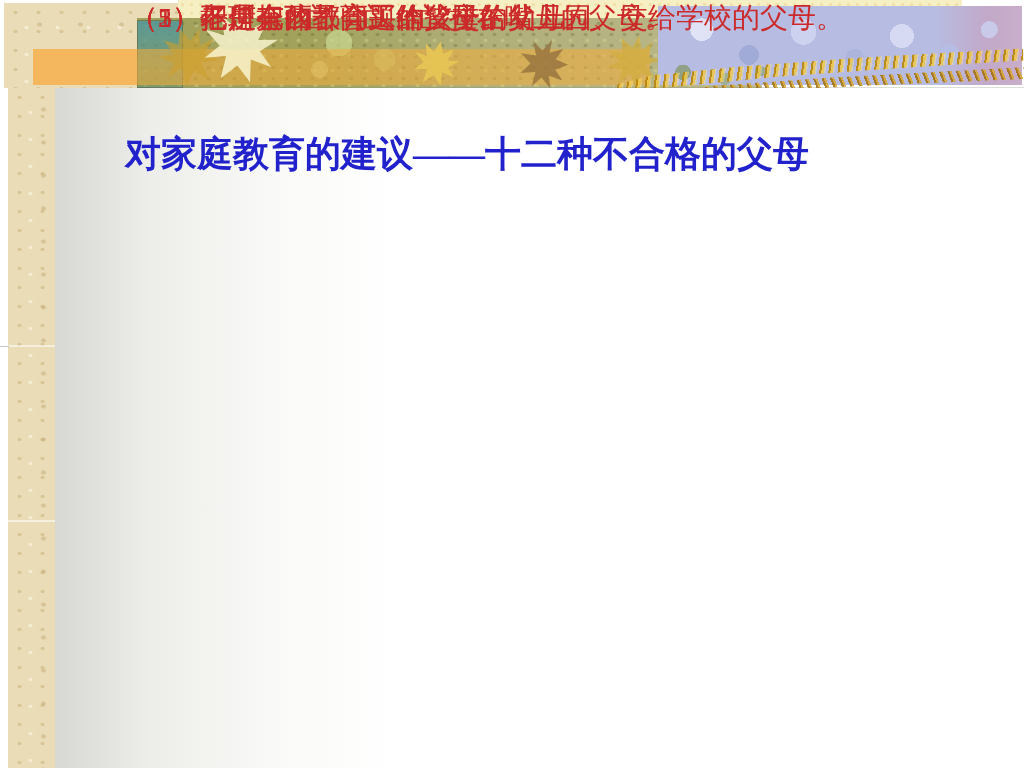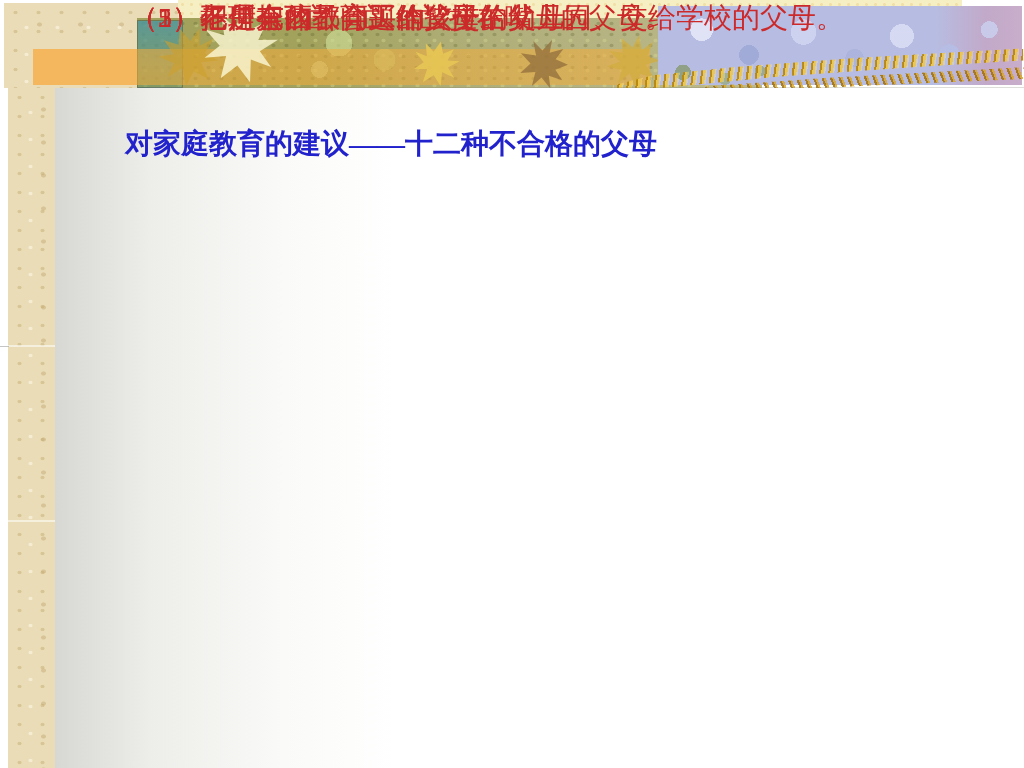--- a/index.html
+++ b/index.html
@@ -93,22 +93,22 @@
   
   .sidebar{position:absolute;left:8px;top:88px;width:47px;height:680px;}
   .crease{position:absolute;left:8px;width:47px;height:2px;background:rgba(255,255,255,.55);}
   .crease-1{top:345px;} .crease-2{top:520px;}
   .tick{position:absolute;left:0;top:346px;width:9px;height:1px;background:rgba(140,140,140,.5);}
   .content{
     position:absolute;left:55px;top:88px;width:969px;height:680px;
     background:linear-gradient(90deg,#D7D7D3 0px,#EDEDEA 95px,#FAFAF8 230px,#FFFFFF 340px);
   }
   .title{
-    position:absolute;left:125px;top:122px;margin:0;
-    font-size:28px;line-height:44px;font-weight:bold;white-space:nowrap;
+    position:absolute;left:125px;top:132px;margin:0;
+    font-size:36px;line-height:44px;font-weight:bold;white-space:nowrap;
     color:var(--title,#2222CC);letter-spacing:0;text-align:center;
   }
   .item{
     position:absolute;left:130px;
     font-size:28px;line-height:36px;white-space:nowrap;
     color:var(--item-text,#CC2A2A);
   }
   .item:nth-of-type(1){top:203px;}
   .item:nth-of-type(2){top:280px;}
   .item:nth-of-type(3){top:356px;}

